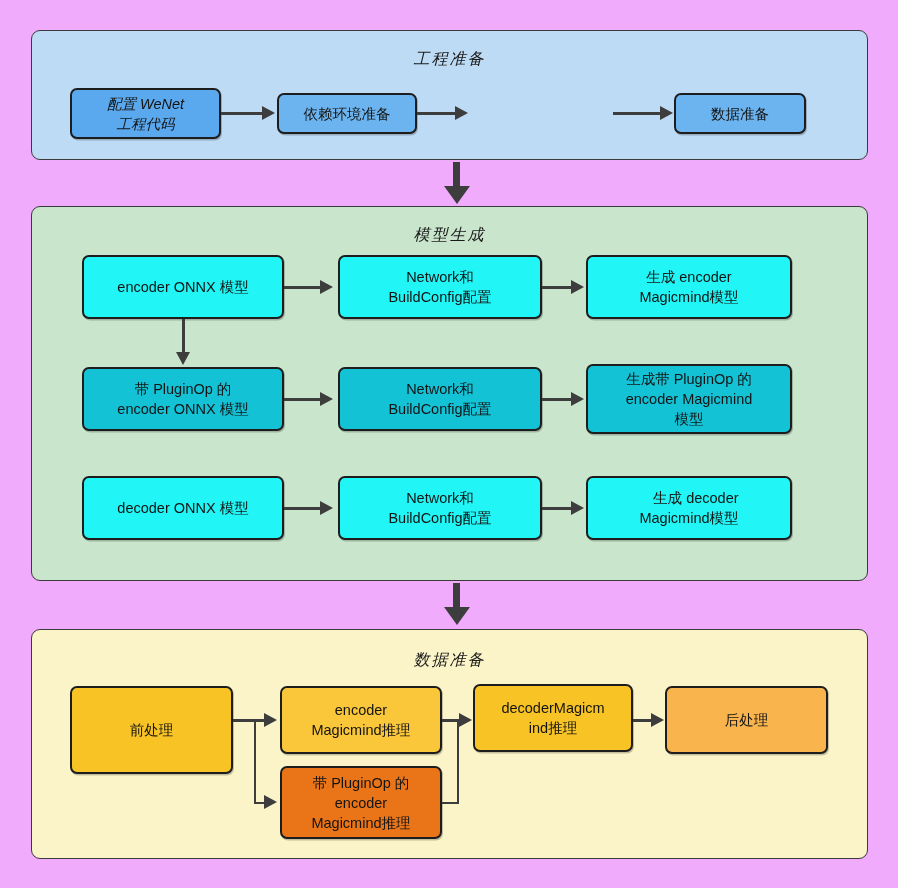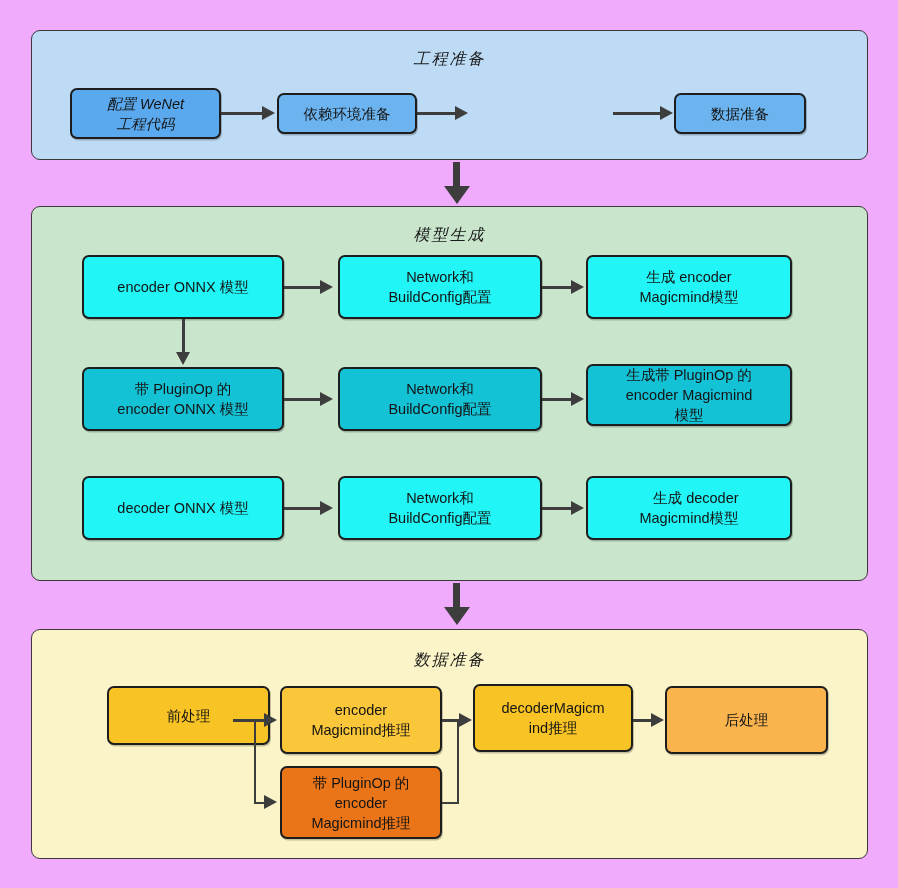--- a/index.html
+++ b/index.html
@@ -151,21 +151,21 @@
 
   <div class="line v" style="left:182px; top:319px; height:36px;"></div>
   <div class="arrow down" style="left:175.5px; top:352px;"></div>
 
   <div class="node c-teal" style="left:82px; top:367px; width:202px; height:64px;">带 PluginOp 的
 encoder  ONNX 模型</div>
 
   <div class="node c-teal" style="left:338px; top:367px; width:204px; height:64px;">Network和
 BuildConfig配置</div>
 
-  <div class="node c-teal" style="left:586px; top:364px; width:206px; height:62px;">生成带 PluginOp 的
+  <div class="node c-teal" style="left:586px; top:364px; width:206px; height:70px;">生成带 PluginOp 的
 encoder Magicmind
 模型</div>
 
   <div class="line h" style="left:284px; top:398px; width:38px;"></div>
   <div class="arrow right" style="left:320px; top:391.5px;"></div>
 
   <div class="line h" style="left:542px; top:398px; width:30px;"></div>
   <div class="arrow right" style="left:571px; top:391.5px;"></div>
 
   <div class="node c-cyan" style="left:82px; top:476px; width:202px; height:64px;">decoder ONNX 模型</div>
@@ -182,21 +182,21 @@
   <div class="line h" style="left:542px; top:507px; width:30px;"></div>
   <div class="arrow right" style="left:571px; top:500.5px;"></div>
 
   <div class="line v" style="left:453px; top:583px; width:7px; height:28px;"></div>
   <div class="arrow big-down" style="left:443.5px; top:607px;"></div>
 
   <div class="section" id="sec-infer">
     <div class="section-title" style="top:20px;">数据准备</div>
   </div>
 
-  <div class="node c-amber" style="left:70px; top:686px; width:163px; height:59px;margin-left:37px;">前处理</div>
+  <div class="node c-amber" style="left:70px; top:686px; width:163px; height:88px;">前处理</div>
 
   <div class="node c-amber2" style="left:280px; top:686px; width:162px; height:68px;">encoder
 Magicmind推理</div>
 
   <div class="node c-orange-dk" style="left:280px; top:766px; width:162px; height:73px;">带 PluginOp 的
 encoder
 Magicmind推理</div>
 
   <div class="node c-amber" style="left:473px; top:684px; width:160px; height:68px;">decoderMagicm
 ind推理</div>

